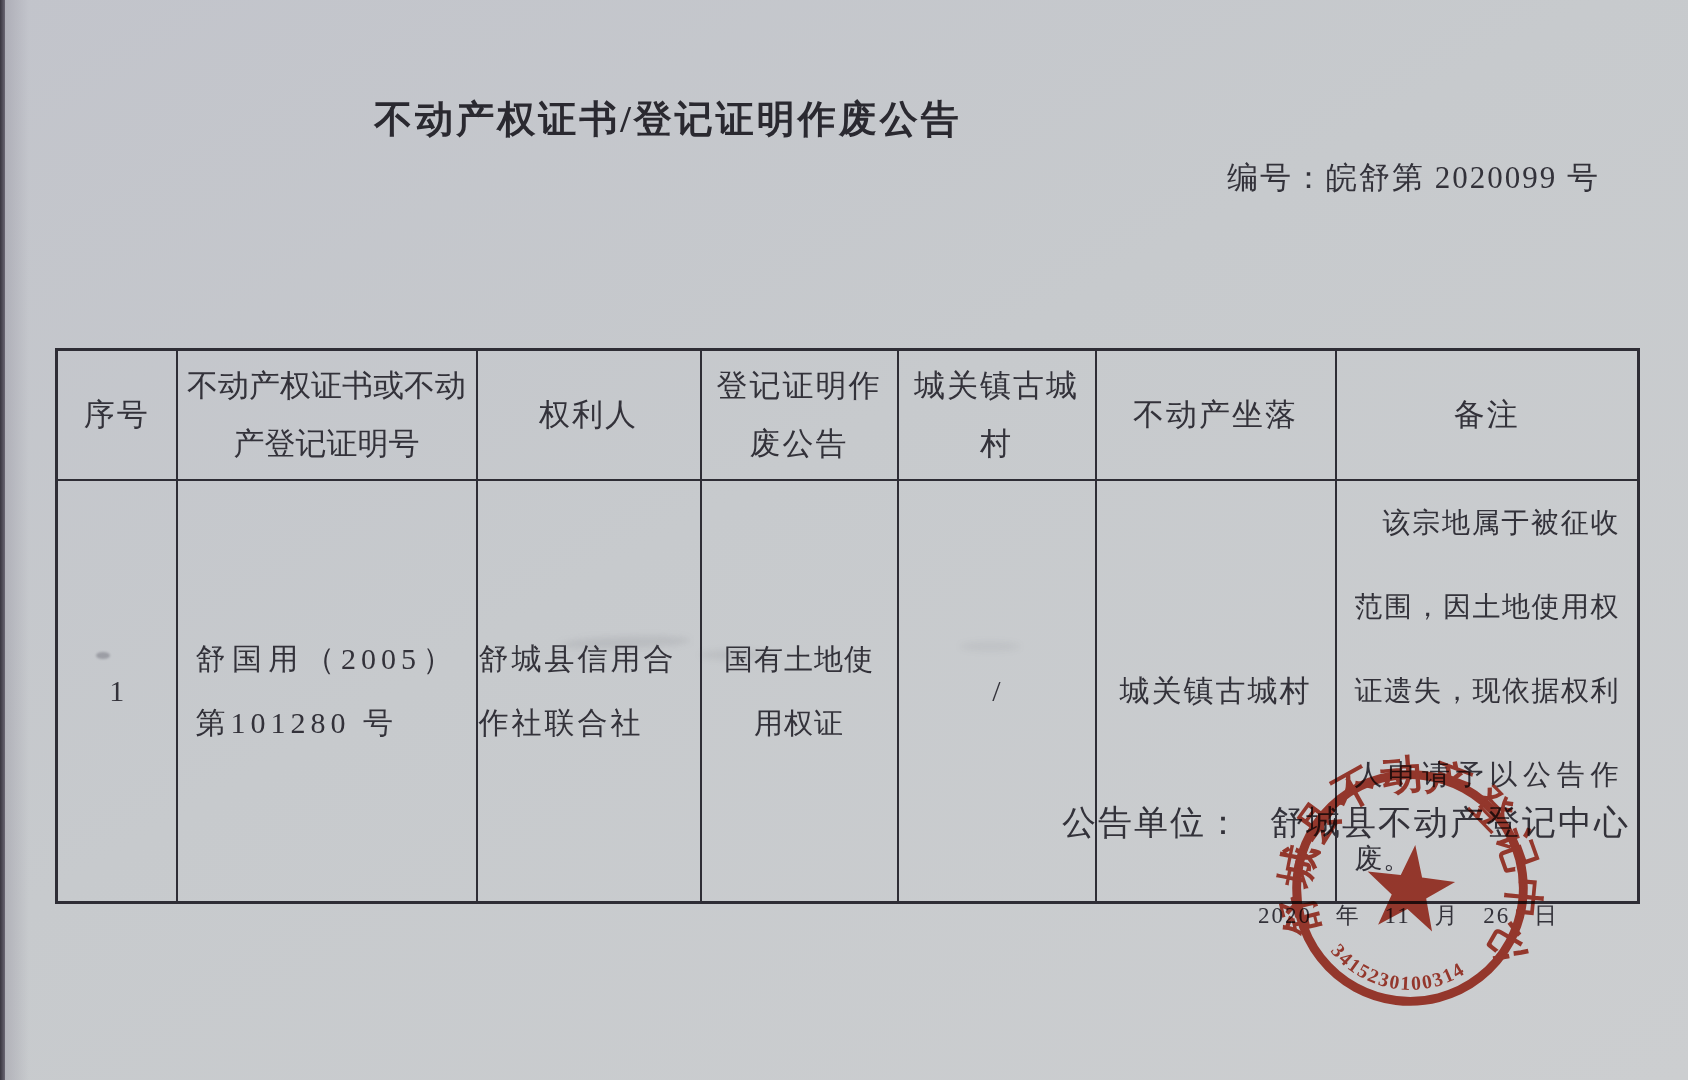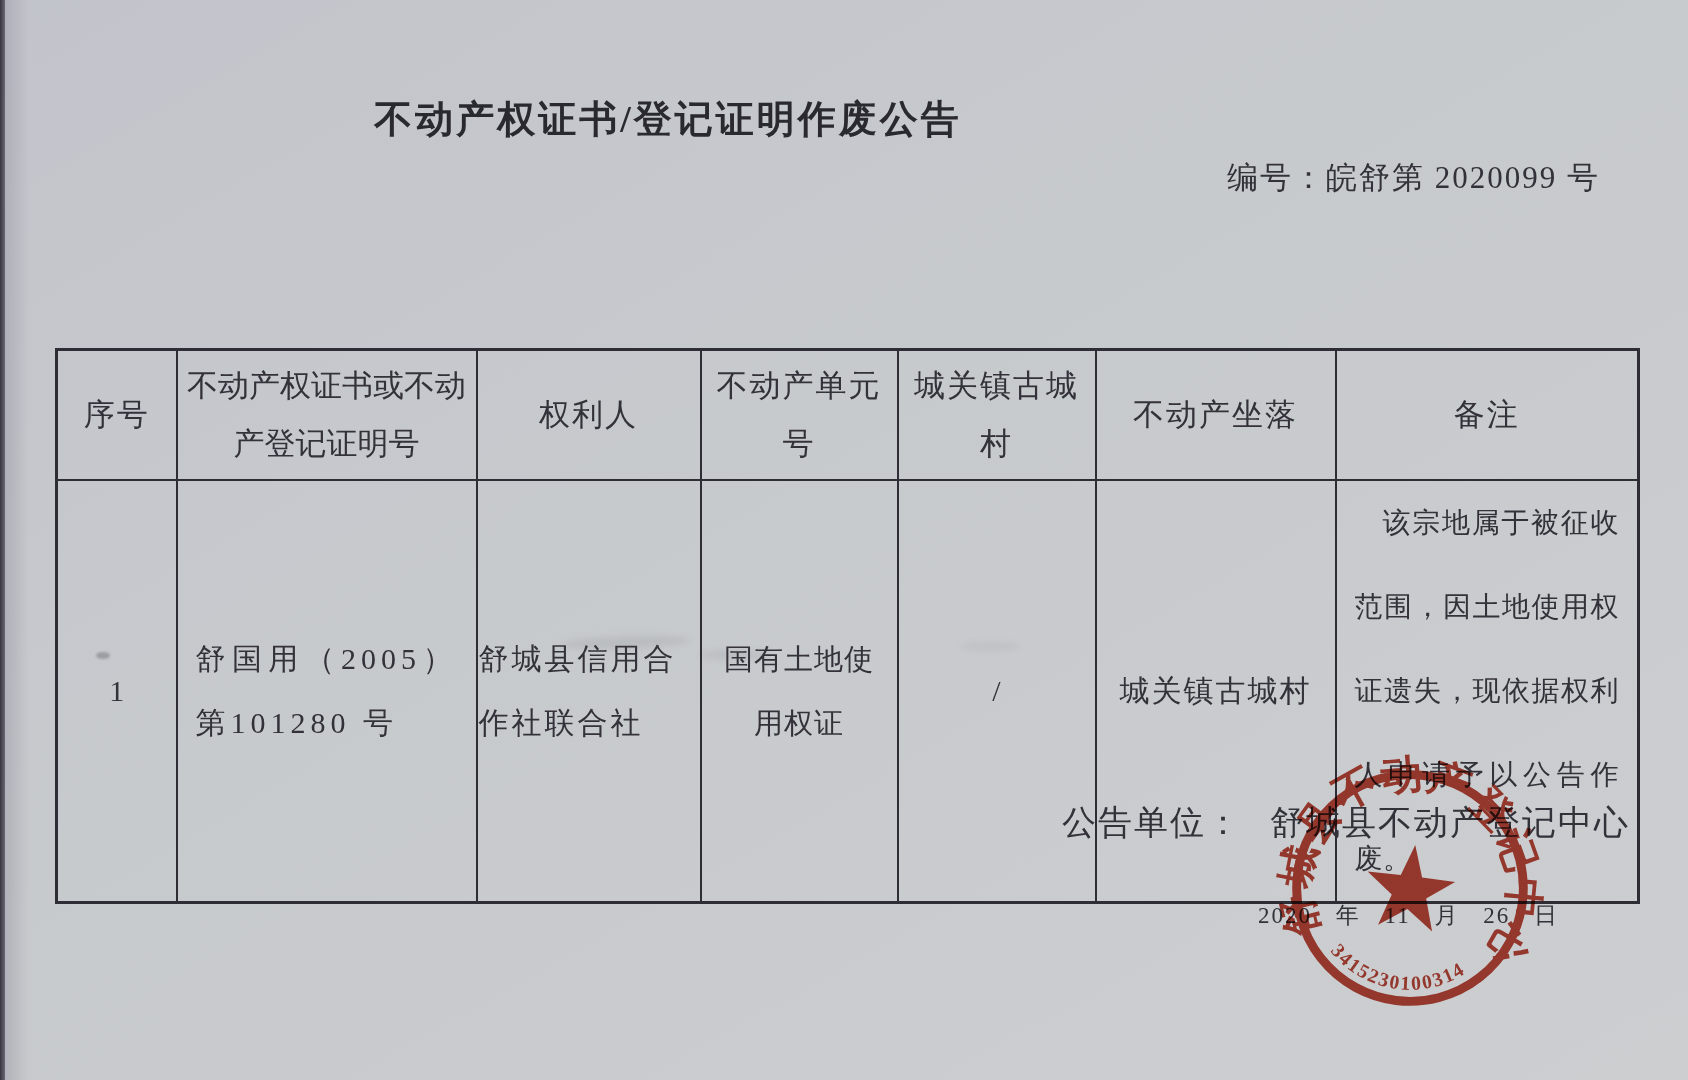--- a/index.html
+++ b/index.html
@@ -72,21 +72,21 @@
       <col style="width:197px">
         <col style="width:198px">
         <col style="width:240px">
       <col style="width:303px">
     </colgroup>
     <thead>
       <tr>
         <th>序号</th>
         <th class="th-certno">不动产权证书或不动产登记证明号</th>
         <th>权利人</th>
-        <th>不动产单元号</th>
+        <th>登记证明作废公告</th>
         <th>城关镇古城村</th>
         <th>不动产坐落</th>
         <th>备注</th>
       </tr>
     </thead>
     <tbody>
       <tr>
         <td class="c-seq">1</td>
         <td class="c-cert">舒国用（2005）第101280 号</td>
         <td class="c-holder">舒城县信用合作社联合社</td>

